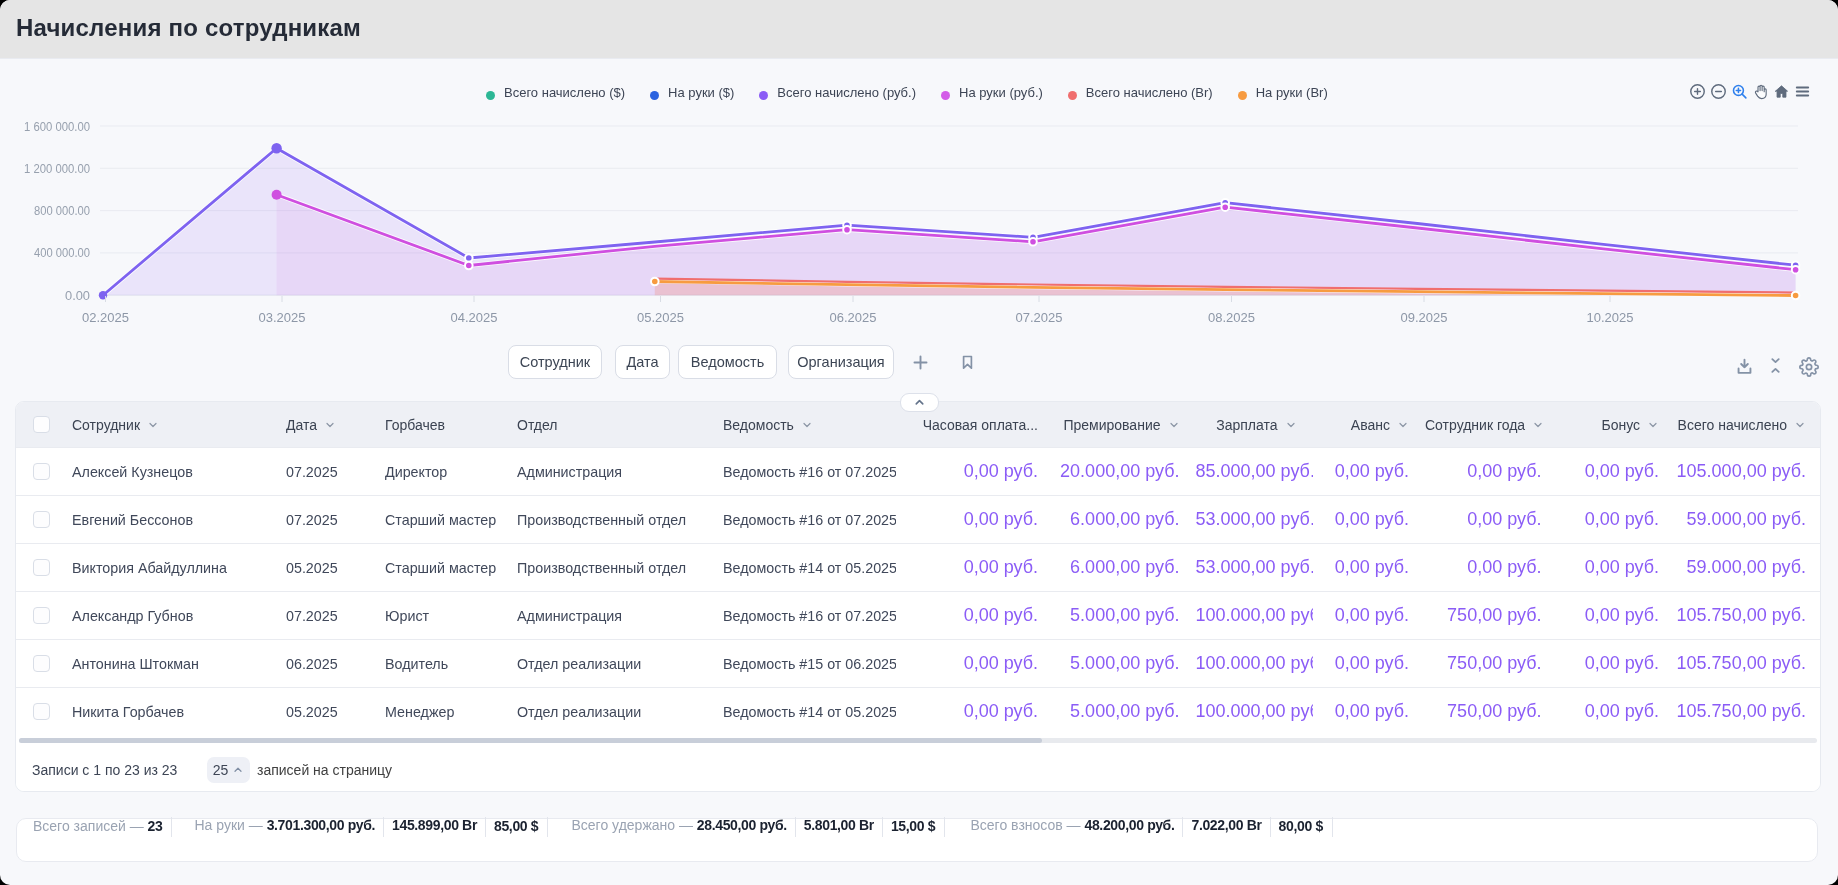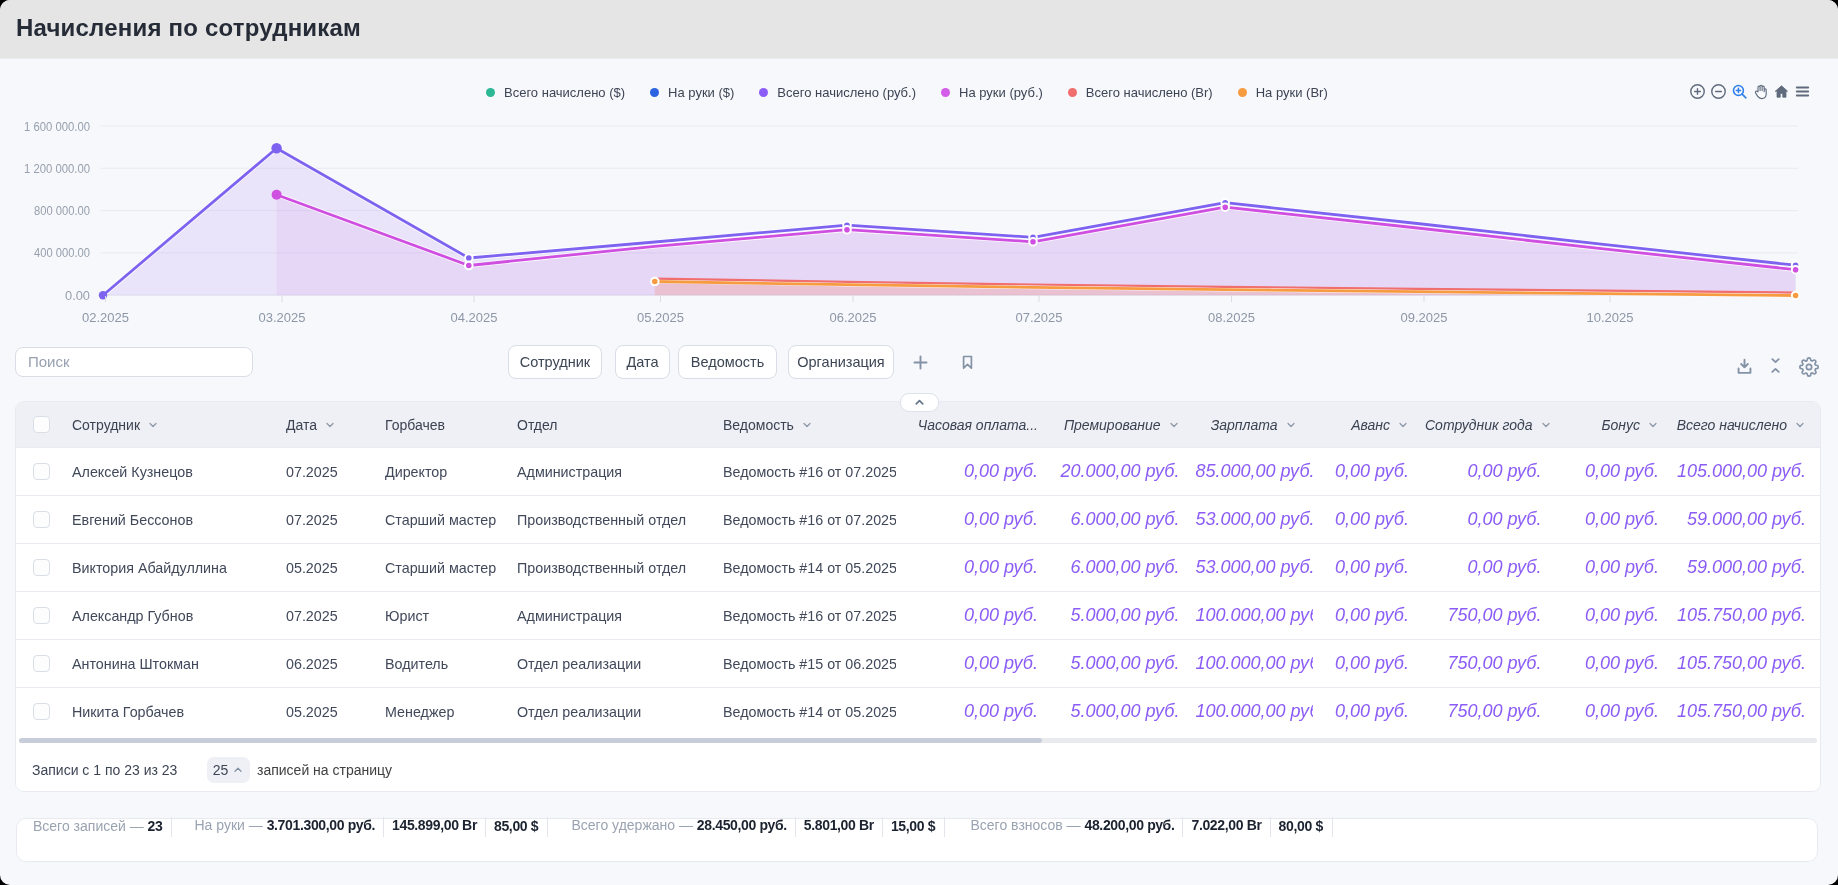--- a/index.html
+++ b/index.html
@@ -9,21 +9,21 @@
   .app{position:absolute;left:0;top:0;width:1838px;height:885px;background:#f7f8fb;
        border-radius:10px;overflow:hidden;}
   .pagehead{position:absolute;left:0;top:0;width:1838px;height:58px;background:#e5e5e5;
        border-bottom:1px solid #e9ebf1;}
   .pagehead h1{margin:0;position:absolute;left:16px;top:13px;font-size:24px;line-height:30px;
        font-weight:700;color:#252b37;letter-spacing:0.2px;}
   
   .chart{position:absolute;left:0;top:58px;width:1838px;height:282px;}
   .legend{position:absolute;left:486px;top:27px;display:flex;justify-content:flex-start;
        gap:25px;font-size:13px;color:#3d4555;white-space:nowrap;}
-  .legend .it{display:flex;align-items:center;gap:9px;}
+  .legend .it{display:flex;align-items:flex-end;gap:9px;}
   .legend .dot{width:9px;height:9px;border-radius:50%;}
   .charttools{position:absolute;right:27px;top:25px;display:flex;align-items:center;gap:4px;color:#5f6b7d;}
   .charttools .ic{width:17px;height:17px;display:block;}
   
   .filterrow{position:absolute;left:0;top:340px;width:1838px;height:46px;}
   .search{position:absolute;left:15px;top:7px;width:238px;height:30px;background:#fff;
        border:1px solid #d9dde6;border-radius:8px;box-sizing:border-box;}
   .search span{position:absolute;left:12px;top:5px;font-size:15px;color:#98a1b0;}
   .chip{position:absolute;left:264px;top:5px;width:234px;height:34px;background:#3c5cdb;
        border-radius:8px;display:flex;align-items:center;color:#fff;box-sizing:border-box;}
@@ -36,21 +36,21 @@
        font-size:14.5px;color:#3c4554;white-space:nowrap;}
   .iconbtn{position:absolute;display:flex;align-items:center;justify-content:center;color:#5b6678;}
   
   .tcard{position:absolute;left:15px;top:401px;width:1806px;height:391px;background:#fff;
        border-radius:9px;overflow:hidden;border:1px solid #e7eaf0;box-sizing:border-box;}
   table{border-collapse:collapse;table-layout:fixed;width:1804px;}
   thead th{background:#eef0f5;height:45px;font-weight:400;font-size:14px;color:#3b4352;padding:0;white-space:nowrap;overflow:hidden;}
   tbody td{height:47px;border-top:1px solid #e9ebf0;font-size:14.3px;color:#40485a;padding:0;background:#fff;white-space:nowrap;overflow:hidden;}
   tbody td.cr{font-size:18px;color:#8b5cf6;}
   .cl{text-align:left;padding-left:15px;}
-  .cr{text-align:right;padding-right:16px;font-style:italic;}
+  .cr{text-align:right;padding-right:16px;}
   .crl{padding-right:14px !important;}
   th .hwrap{display:inline-flex;align-items:center;gap:7px;}
   .chev{width:12px;height:12px;color:#8b95a5;flex:0 0 auto;}
   .cbx{width:15px;height:15px;border:1px solid #d9dee7;border-radius:4px;background:#fdfdfe;
        margin-left:17px;display:block;}
   .collapsepill{position:absolute;left:900px;top:393px;width:37px;height:17px;background:#fff;
        border:1px solid #dde1ea;border-radius:9px;display:flex;align-items:center;justify-content:center;
        color:#64748b;}
   .hscroll{position:absolute;left:19px;top:738px;width:1798px;height:5px;background:#e8eaee;border-radius:3px;}
   .hscroll .thumb{position:absolute;left:0;top:0;width:1023px;height:5px;background:#c8ced9;border-radius:3px;}
@@ -164,23 +164,20 @@
           <text x="1231.5" y="264" text-anchor="middle" font-size="13" fill="#8d97a7">08.2025</text>
           <line x1="1424.0" y1="238" x2="1424.0" y2="244" stroke="#d8dce4" stroke-width="1"></line>
           <text x="1424.0" y="264" text-anchor="middle" font-size="13" fill="#8d97a7">09.2025</text>
           <line x1="1610.0" y1="238" x2="1610.0" y2="244" stroke="#d8dce4" stroke-width="1"></line>
           <text x="1610.0" y="264" text-anchor="middle" font-size="13" fill="#8d97a7">10.2025</text>
         </g>
     </svg>
   </div>
 
   <div class="filterrow">
-    <div class="search">
-        <span>Поиск</span>
-      </div>
     <div class="fbtn" style="left:508px;width:94px;">Сотрудник</div>
     <div class="fbtn" style="left:615px;width:55px;">Дата</div>
     <div class="fbtn" style="left:678px;width:99px;">Ведомость</div>
     <div class="fbtn" style="left:788px;width:106px;">Организация</div>
     <div class="iconbtn" style="left:912px;top:14px;">
         <svg width="17" height="17" viewBox="0 0 24 24" fill="none" stroke="#8492a6" stroke-width="2.7" stroke-linecap="round">
           <path d="M12 3.5v17M3.5 12h17"></path>
         </svg>
       </div>
     <div class="iconbtn" style="left:959px;top:14px;">

